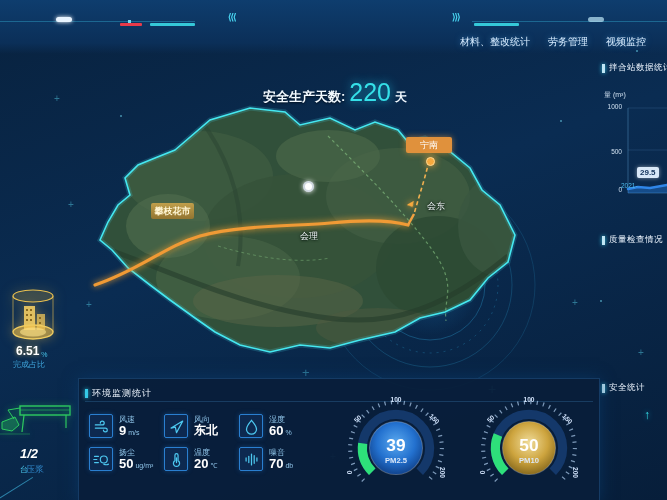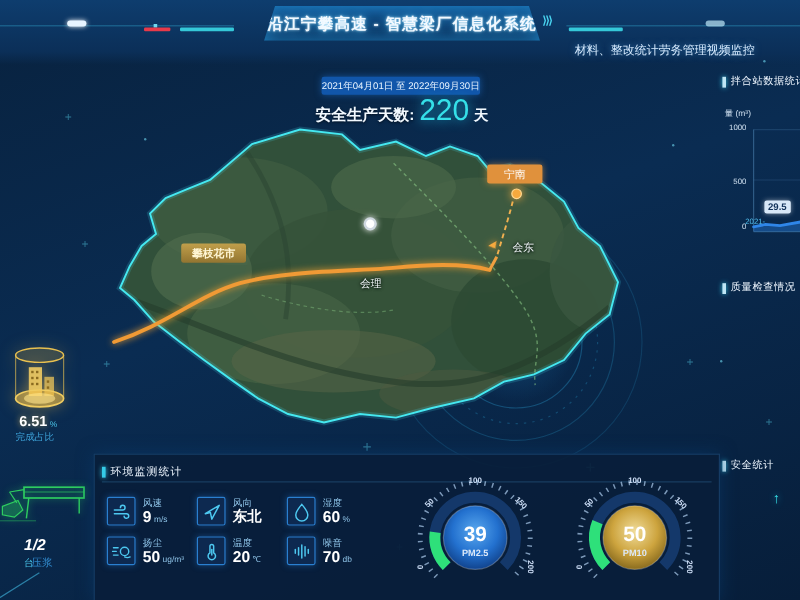--- a/index.html
+++ b/index.html
@@ -32,21 +32,21 @@
   .safe-value{font-size:25px;font-weight:normal;color:#35e0e8;text-shadow:0 0 10px #1fb4d8;line-height:1;}
   .safe-unit{font-size:12px;font-weight:bold;color:#f2f9ff;}
   
   .hw-box{left:216px;top:159px;width:90px;height:25px;border:2px solid #d9a93c;border-radius:2px;
      background:rgba(12,34,46,.55);display:flex;align-items:center;justify-content:center;
      box-shadow:0 0 8px rgba(217,169,60,.5);}
   .hw-text{font-size:13px;font-weight:bold;color:#3ee4ee;text-shadow:0 0 6px #1fb4d8;letter-spacing:2px;}
   .city-tag-orange{left:406px;top:137px;width:46px;height:16px;background:#e0913c;border-radius:2px;
      display:flex;align-items:center;justify-content:center;font-size:9px;color:#fff;
      box-shadow:0 0 6px rgba(240,160,60,.6);}
-  .city-tag-gold{left:151px;top:203px;width:54px;height:16px;border-radius:2px;
+  .city-tag-gold{left:151px;top:203px;width:43px;height:16px;border-radius:2px;
      background:linear-gradient(180deg,rgba(205,165,75,.9),rgba(160,120,45,.85));
      display:flex;align-items:center;justify-content:center;font-size:9px;font-weight:bold;color:#fff6d4;}
   .city-plain{font-size:9px;color:#f4f8fb;text-shadow:0 1px 2px #10281a,0 0 3px #000;}
   .marker-dot{width:7px;height:7px;border-radius:50%;background:#fff;border:2px solid #cfd8e0;
      box-shadow:0 0 5px #fff;}
   .marker-orange{width:7px;height:7px;border-radius:50%;background:#f6a93e;border:1px solid #ffd890;
      box-shadow:0 0 7px #f6a93e;}
   
   .sec-title{display:flex;align-items:center;gap:4px;font-size:8.5px;color:#eef6ff;
      letter-spacing:.5px;white-space:nowrap;}
@@ -108,32 +108,28 @@
   <div class="abs deco-line" style="left:472px;top:21px;width:195px;"></div>
   <div class="abs" style="left:56px;top:17px;width:16px;height:5px;border-radius:3px;background:#e8f4ff;box-shadow:0 0 4px #fff;"></div>
   <div class="abs" style="left:128px;top:20px;width:3px;height:3px;background:#6fd8f0;"></div>
   <div class="abs deco-seg" style="left:120px;top:23px;width:22px;background:#e83a4a;"></div>
   <div class="abs deco-seg" style="left:150px;top:23px;width:45px;background:#35c8d8;"></div>
   <div class="abs deco-seg" style="left:474px;top:23px;width:45px;background:#35c8d8;"></div>
   <div class="abs" style="left:588px;top:17px;width:16px;height:5px;border-radius:3px;background:#bfe8f8;opacity:.7;"></div>
   <div class="abs chev" style="left:228px;top:12px;">⟨⟨⟨</div>
   <div class="abs chev" style="left:452px;top:12px;">⟩⟩⟩</div>
 
-  <div class="abs title-box">
-    <span class="title-text">沿江宁攀高速 - 智慧梁厂信息化系统</span>
-  </div>
-
-  <div class="abs nav" style="left:479px;top:35px;">
+
+  <div class="abs nav" style="left:460px;top:35px;gap:18px;">
     <span class="nav-item">材料、整改统计</span>
     <span class="nav-item">劳务管理</span>
     <span class="nav-item">视频监控</span>
   </div>
   <div class="abs dot" style="left:636px;top:50px;"></div>
 
-  <div class="abs date-pill">2021年04月01日 至 2022年09月30日</div>
   <div class="abs safe-row">
     <span class="safe-label">安全生产天数:</span>
     <span class="safe-value">220</span>
     <span class="safe-unit">天</span>
   </div>
 
   <svg class="abs" style="left:78px;top:96px;" width="480" height="300" viewBox="0 0 480 300">
     <defs>
       <clipPath id="mapClip">
         <polygon points="97,54 132,24 172,12 207,16 222,29 252,22 277,34 297,26 320,34 330,46 347,42 370,54 392,72 404,94 422,109 437,139 430,166 410,182 392,204 367,216 342,222 317,236 282,244 252,252 222,249 192,256 162,249 137,236 117,222 92,204 72,189 50,172 34,154 22,144 30,126 40,109 52,99 47,82 60,69 77,62"></polygon>

